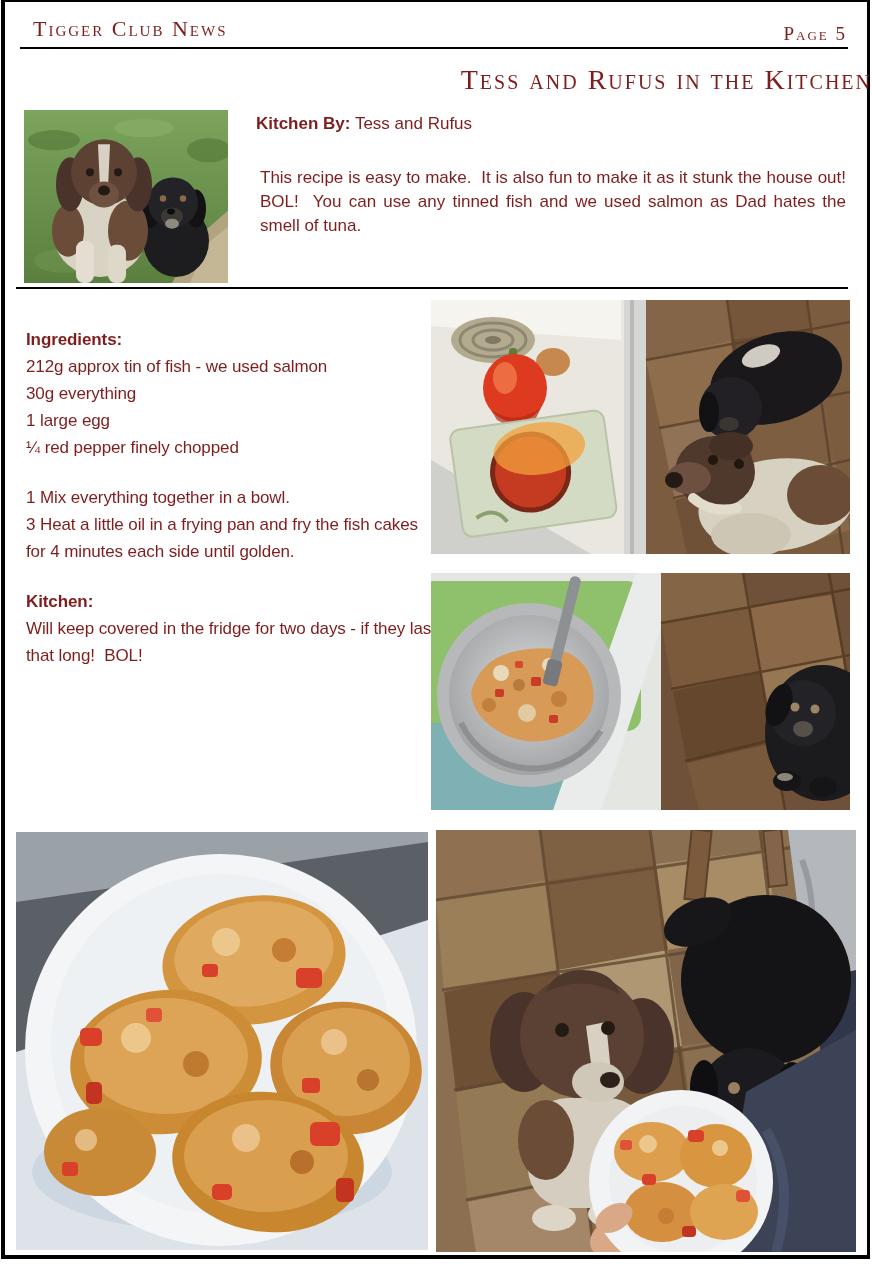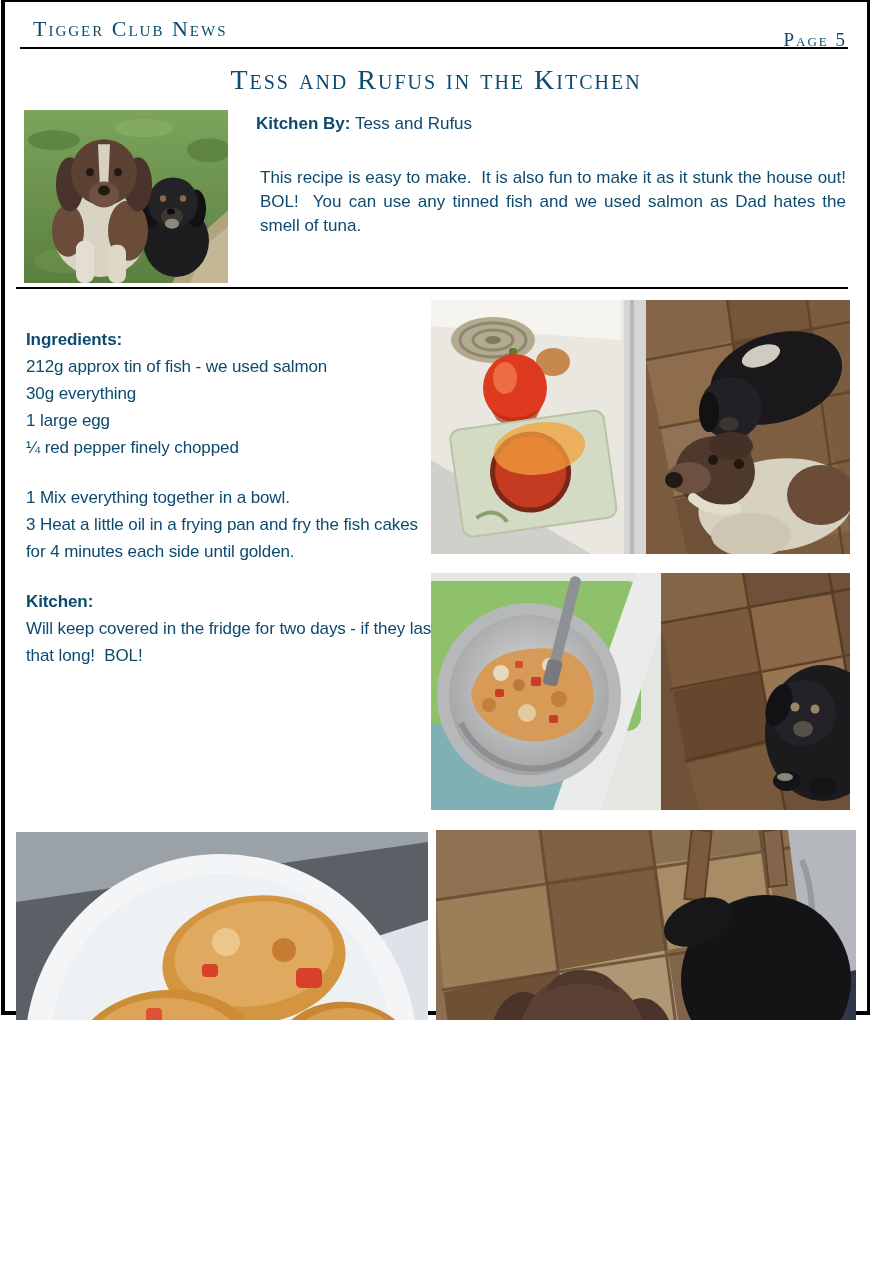--- a/index.html
+++ b/index.html
@@ -1,38 +1,38 @@
 <!DOCTYPE html>
 <html><head>
 <meta charset="utf-8">
 <style>
   html,body { margin:0; padding:0; background:#ffffff; }
   .page {
-    position:relative; width:872px; height:1020px; background:#ffffff;
-    font-family:"Liberation Sans", sans-serif; color:#0c4a6e; overflow:hidden;
+    position:relative; width:872px; height:1264px; background:#ffffff;
+    font-family:"Liberation Sans", sans-serif; color:#7f1d1d; overflow:hidden;
   }
   .page-frame {
     position:absolute; left:1px; top:0; right:2px; bottom:5px;
     border:solid #000; border-width:2px 3px 4px 4px; pointer-events:none;
   }
   .masthead {
     position:absolute; left:33px; top:16px;
     font-family:"Liberation Serif", serif; font-variant:small-caps;
     font-size:22px; letter-spacing:2px;
   }
   .pageno {
-    position:absolute; right:25px; top:29px;
+    position:absolute; right:25px; top:23px;
     font-family:"Liberation Serif", serif; font-variant:small-caps;
     font-size:19px; letter-spacing:2px;
   }
   .rule { position:absolute; height:2px; background:#000; }
   .rule-header { left:20px; right:24px; top:47px; }
   .rule-section { left:16px; right:24px; top:287px; }
   .title {
-    position:absolute; left:0; right:0; top:64px; margin:0; text-align:center;
+    position:absolute; left:0; right:0; top:64px; margin:0; text-align:right;
     font-family:"Liberation Serif", serif; font-variant:small-caps; font-weight:400;
     font-size:28px; letter-spacing:2px;
   }
   figure { margin:0; position:absolute; }
   figure svg { display:block; width:100%; height:100%; }
   .photo1 { left:24px;  top:110px; width:204px; height:173px; }
   .photo2 { left:431px; top:300px; width:419px; height:254px; }
   .photo3 { left:431px; top:573px; width:419px; height:237px; }
   .photo4 { left:16px;  top:832px; width:412px; height:418px; }
   .photo5 { left:436px; top:830px; width:420px; height:422px; }

